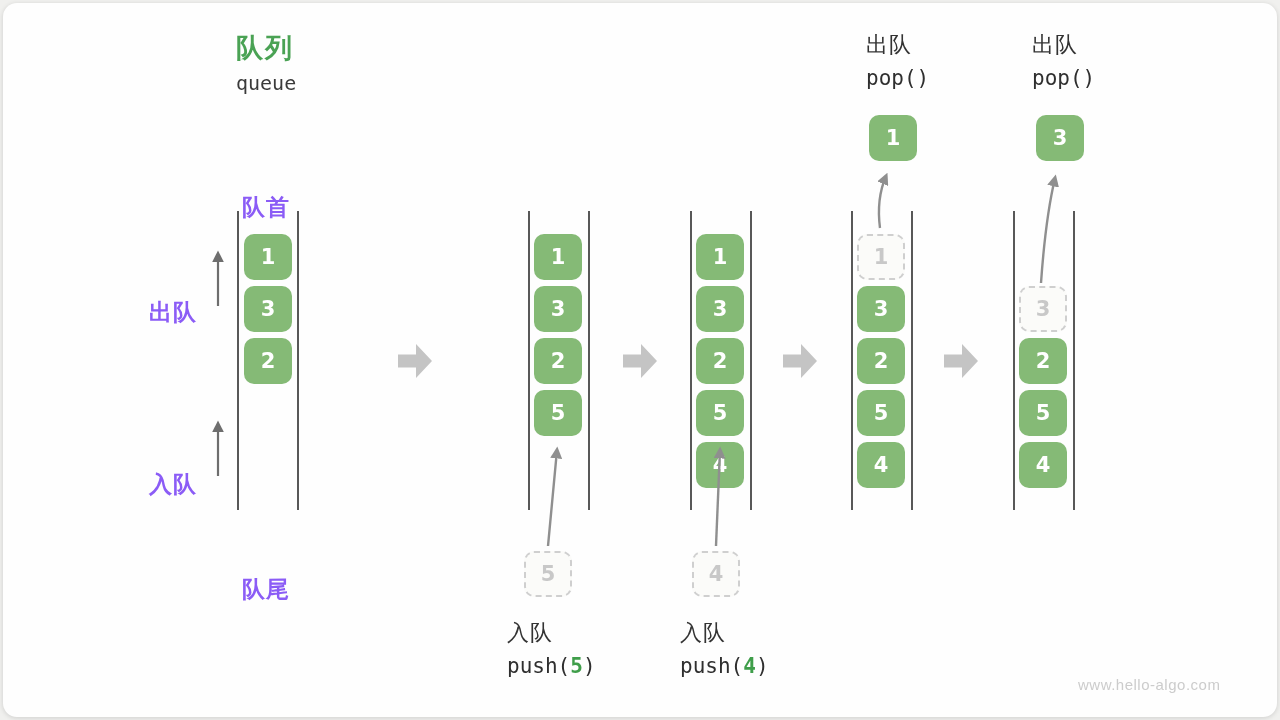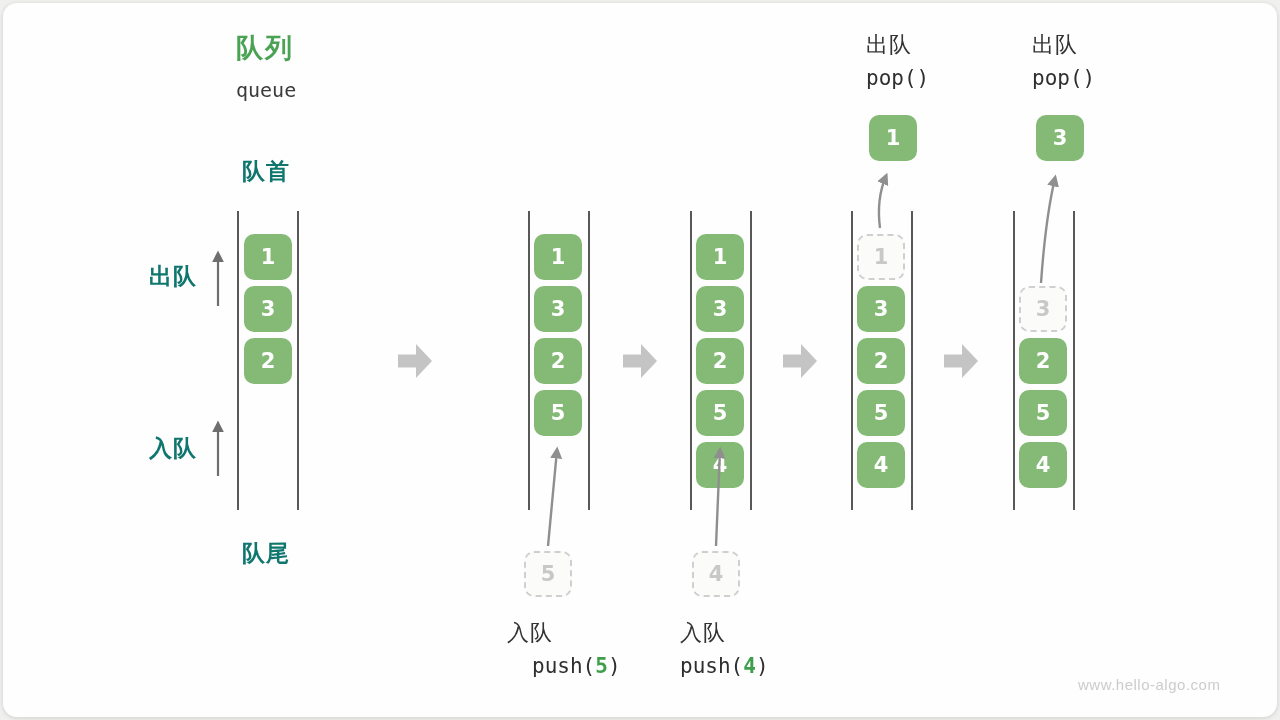--- a/index.html
+++ b/index.html
@@ -4,21 +4,21 @@
 <style>
   html,body{margin:0;padding:0;background:#f0f0ee;}
   .stage{position:relative;width:1280px;height:720px;font-family:"Liberation Sans",sans-serif;overflow:hidden;}
   .card{position:absolute;left:3px;top:3px;right:3px;bottom:3px;background:#fefefe;border-radius:14px;
         box-shadow:0 1px 5px rgba(0,0,0,0.14);}
   .abs{position:absolute;}
 
   .title-zh{font-size:27px;font-weight:bold;color:#4aa254;letter-spacing:2px;}
   .title-en{font-family:"DejaVu Sans Mono",monospace;font-size:20px;color:#3a3a3a;}
 
-  .zh-label{font-size:23px;font-weight:bold;color:#0f766e;letter-spacing:1px;}
+  .zh-label{font-size:23px;font-weight:bold;color:#8b5cf6;letter-spacing:1px;margin-top:36px;}
   .op-zh{font-size:22px;font-weight:500;color:#333333;letter-spacing:1px;}
   .op-code{font-family:"DejaVu Sans Mono",monospace;font-size:21px;color:#2f2f2f;font-weight:500;}
   .op-code .arg{color:#3f9e4a;font-weight:bold;}
 
   .wall{position:absolute;width:1.5px;height:299px;top:211px;background:#585858;}
 
   .qbox{position:absolute;width:48px;height:46px;border-radius:10px;background:#85ba76;
         color:#ffffff;display:flex;align-items:center;justify-content:center;
         font-size:21px;font-weight:bold;font-family:"DejaVu Sans",sans-serif;}
   .ghost{position:absolute;width:44px;height:42px;border:2.5px dashed #cfcfcf;border-radius:10px;
@@ -29,21 +29,21 @@
 
   svg.overlay{position:absolute;left:0;top:0;pointer-events:none;}
 </style>
 </head>
 <body>
 
 <div class="stage">
   <div class="card"></div>
 
   <div class="abs title-zh" style="left:236px;top:30px;">队列</div>
-  <div class="abs title-en" style="left:236px;top:71px;margin-top:7px;">queue</div>
+  <div class="abs title-en" style="left:236px;top:71px;">queue</div>
 
   <div class="abs zh-label" style="left:242px;top:156px;">队首</div>
   <div class="abs zh-label" style="left:242px;top:538px;font-family:Liberation Serif, serif;">队尾</div>
   <div class="abs zh-label" style="left:149px;top:261px;">出队</div>
   <div class="abs zh-label" style="left:149px;top:433px;">入队</div>
 
   <div class="wall" style="left:237px;"></div>
   <div class="wall" style="left:297px;"></div>
   <div class="wall" style="left:528px;"></div>
   <div class="wall" style="left:588px;"></div>
@@ -57,21 +57,21 @@
   <div class="qbox" style="left:244px;top:234px;">1</div>
   <div class="qbox" style="left:244px;top:286px;">3</div>
   <div class="qbox" style="left:244px;top:338px;">2</div>
 
   <div class="qbox" style="left:534px;top:234px;">1</div>
   <div class="qbox" style="left:534px;top:286px;">3</div>
   <div class="qbox" style="left:534px;top:338px;">2</div>
   <div class="qbox" style="left:534px;top:390px;">5</div>
   <div class="ghost" style="left:524px;top:551px;">5</div>
   <div class="abs op-zh" style="left:507px;top:618px;">入队</div>
-  <div class="abs op-code" style="left:532px;top:654px;"><span>push(</span><span class="arg">5</span><span>)</span></div>
+  <div class="abs op-code" style="left:507px;top:654px;"><span>push(</span><span class="arg">5</span><span>)</span></div>
 
   <div class="qbox" style="left:696px;top:234px;">1</div>
   <div class="qbox" style="left:696px;top:286px;">3</div>
   <div class="qbox" style="left:696px;top:338px;">2</div>
   <div class="qbox" style="left:696px;top:390px;">5</div>
   <div class="qbox" style="left:696px;top:442px;">4</div>
   <div class="ghost" style="left:692px;top:551px;">4</div>
   <div class="abs op-zh" style="left:680px;top:618px;">入队</div>
   <div class="abs op-code" style="left:680px;top:654px;"><span>push(</span><span class="arg">4</span><span>)</span></div>
 

